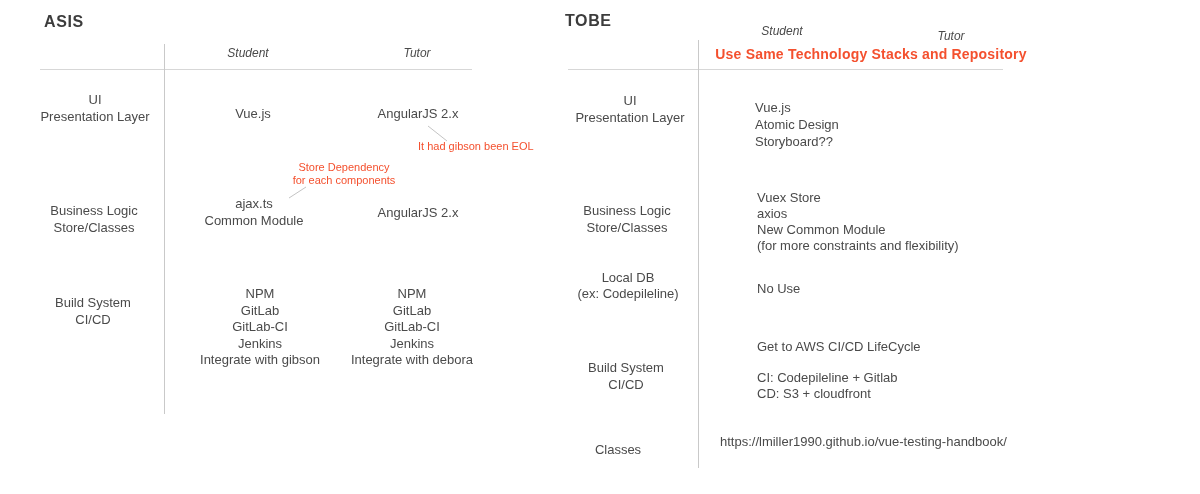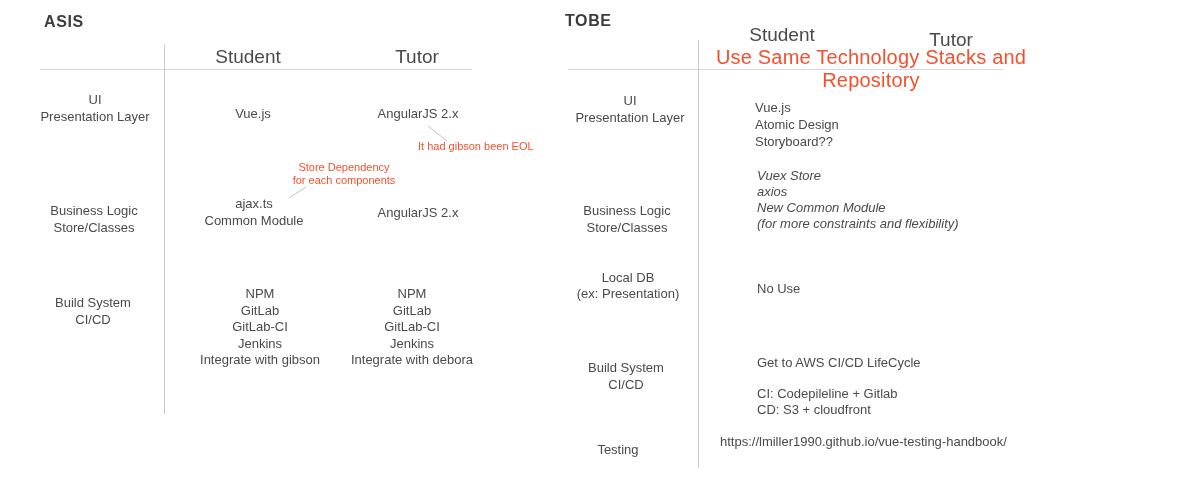--- a/index.html
+++ b/index.html
@@ -6,28 +6,28 @@
   body {
     width:1200px; height:494px; position:relative; overflow:hidden;
     background:#ffffff; color:#4a4a4a;
     font-family:"Liberation Sans","DejaVu Sans",sans-serif;
   }
   .abs { position:absolute; }
   .center { text-align:center; }
   .preline { white-space:pre-line; }
   .nowrap { white-space:nowrap; }
   .title { font-size:16px; font-weight:bold; color:#3c3c3c; letter-spacing:0.6px; }
-  .hdr { font-size:19px; color:#4a4a4a; }
+  .hdr { font-size:12px; color:#4a4a4a;font-style:italic; }
   .cell { font-size:13px; line-height:16.5px; }
   .cell-tight { font-size:13px; line-height:16px; }
   .label { font-size:13px; line-height:17px; }
   .rule-h { height:1px; background:#d7d7d7; }
   .rule-v { width:1px; background:#c9c9c9; }
   .red-note { color:#f4502e; font-size:11px; line-height:13px; }
-  .banner { color:#f4502e; font-size:20px; font-weight:normal; letter-spacing:0.2px; }
+  .banner { color:#f4502e; font-size:14px; font-weight:bold; letter-spacing:0.2px; }
   .ul { text-decoration:underline; text-underline-offset:3px; }
   svg.overlay { position:absolute; left:0; top:0; pointer-events:none; }
 </style>
 </head>
 <body>
 
 <div class="abs" style="left:12px;top:0;width:560px;height:350px;">
 
   <div class="abs title" style="left:32px;top:13px;">ASIS</div>
 
@@ -87,31 +87,31 @@
   <div class="abs banner center" style="left:146px;top:46px;width:330px;">Use Same Technology Stacks and Repository</div>
 
   <div class="abs label center preline" style="left:-5px;top:92px;width:150px;">UI
 Presentation Layer</div>
   <div class="abs label preline" style="left:195px;top:99px;">Vue.js
 Atomic Design
 Storyboard??</div>
 
   <div class="abs label center preline" style="left:-8px;top:203px;width:150px;line-height:16.5px;">Business Logic
 Store/Classes</div>
-  <div class="abs cell-tight preline" style="left:197px;top:168px;font-style:italic;">Vuex Store
+  <div class="abs cell-tight preline" style="left:197px;top:190px;">Vuex Store
 axios
 New Common Module
 (for more constraints and flexibility)</div>
 
   <div class="abs cell-tight center preline" style="left:-7px;top:270px;width:150px;">Local DB
-(ex: Presentation)</div>
+(ex: Codepileline)</div>
   <div class="abs cell-tight preline" style="left:197px;top:281px;">No Use</div>
 
   <div class="abs label center preline" style="left:-9px;top:360px;width:150px;line-height:16.5px;">Build System
 CI/CD</div>
-  <div class="abs preline" style="left:197px;top:339px;font-size:13px;line-height:15.5px;margin-top:16px;">Get to AWS CI/CD LifeCycle
+  <div class="abs preline" style="left:197px;top:339px;font-size:13px;line-height:15.5px;">Get to AWS CI/CD LifeCycle
 
 CI: Codepileline + Gitlab
 CD: S3 + cloudfront</div>
 
-  <div class="abs cell-tight center preline" style="left:-17px;top:442px;width:150px;">Testing</div>
+  <div class="abs cell-tight center preline" style="left:-17px;top:442px;width:150px;">Classes</div>
   <div class="abs cell-tight nowrap" style="left:160px;top:434px;">https://lmiller1990.github.io/vue-testing-handbook/</div>
 </div>
 
 </body></html>

